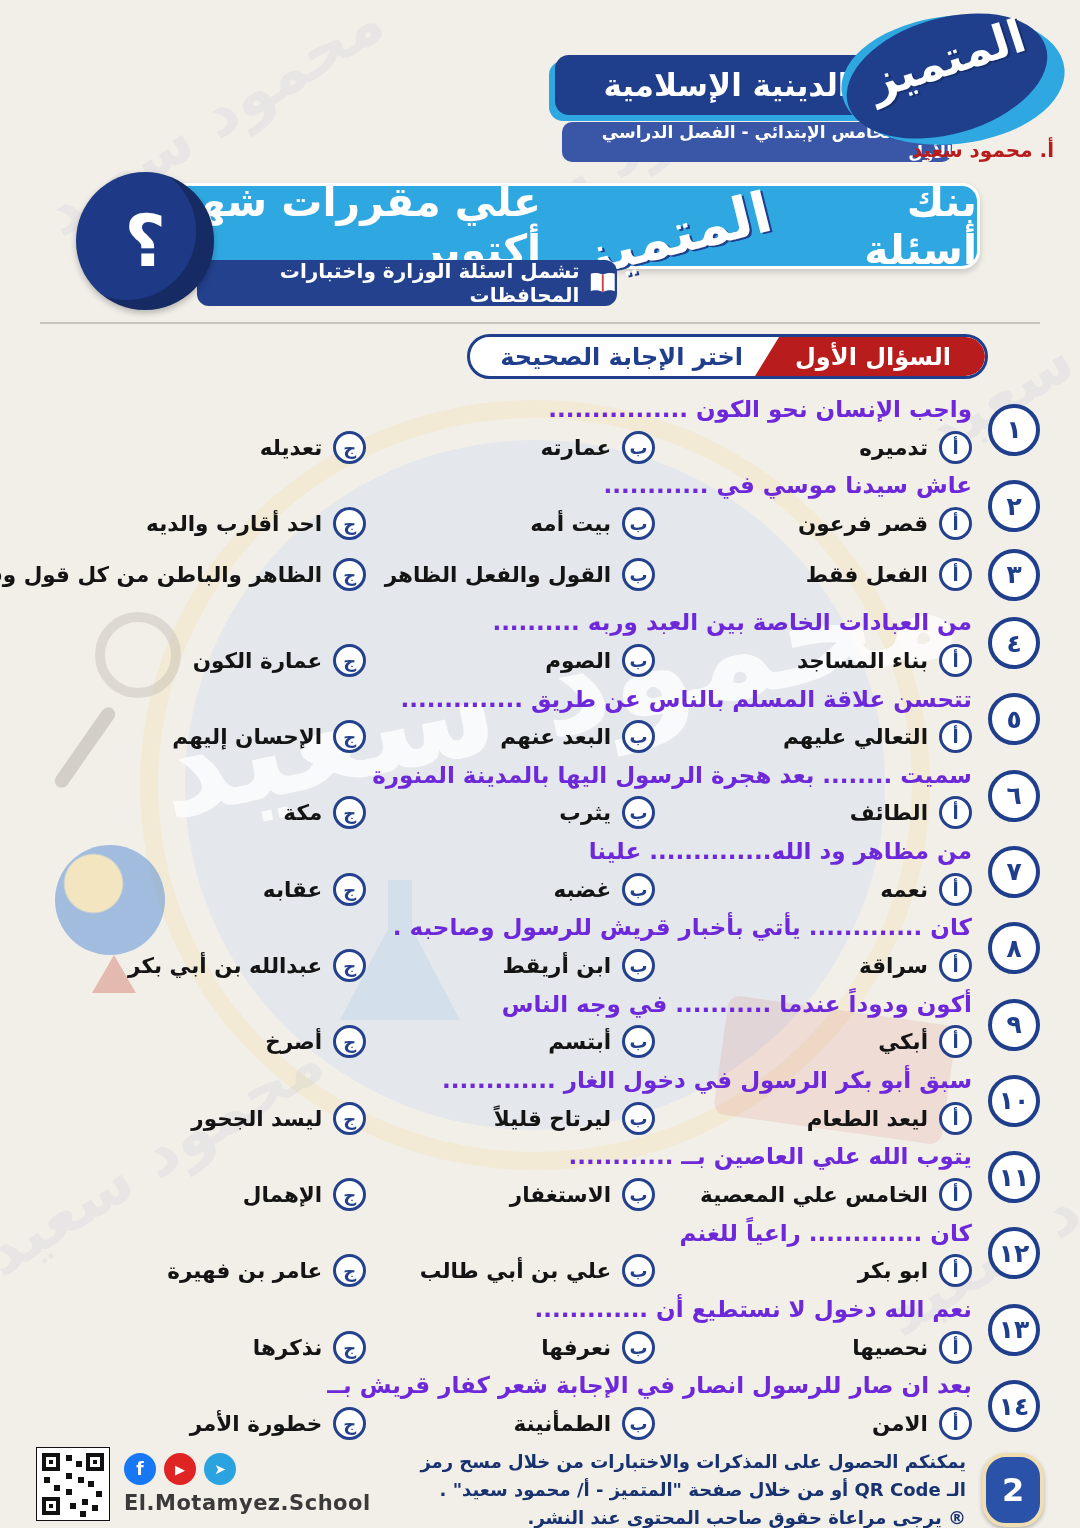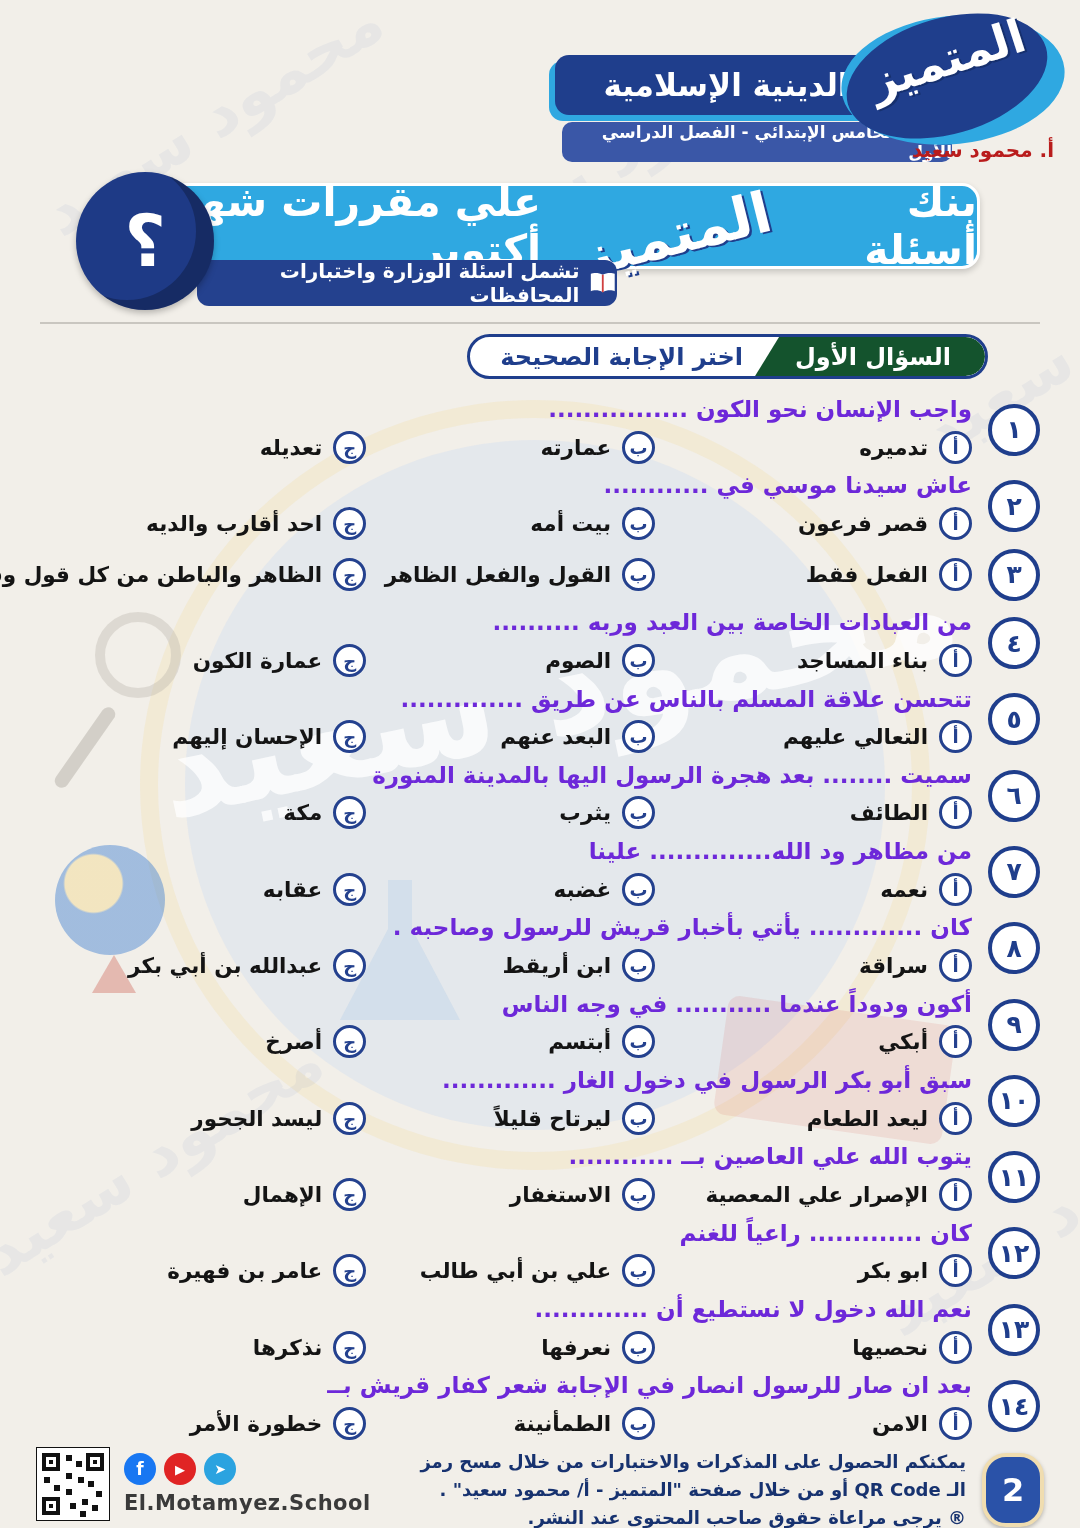--- a/index.html
+++ b/index.html
@@ -84,21 +84,21 @@
   .rule{ position:absolute; top:322px; left:40px; right:40px; height:0;
     border-top:2px solid #c9c6c0; }
 
   
   .sec-wrap{
     position:absolute; top:334px; right:92px; height:45px; z-index:2;
     display:flex; direction:rtl; align-items:stretch;
     background:#fff; border:3px solid #1f3e8c; border-radius:23px; overflow:hidden;
   }
   .sec-title{
-    background:#14532d; color:#fff; font-size:24px; font-weight:bold;
+    background:#b91c1c; color:#fff; font-size:24px; font-weight:bold;
     display:flex; align-items:center; padding:0 34px 0 40px;
     clip-path:polygon(24px 0,100% 0,100% 100%,0 100%);
     margin-left:-18px; border-radius:0 20px 20px 0;
   }
   .sec-instr{
     color:#1f3e8c; font-size:24px; font-weight:bold;
     display:flex; align-items:center; padding:18px 30px;
   }
 
   
@@ -408,21 +408,21 @@
           </div>
         </div>
       </div>
       <div class="q-block">
         <div class="q-num">١١</div>
         <div class="q-content">
           <div class="q-text">يتوب الله علي العاصين بــ ............</div>
           <div class="q-options">
             <div class="option">
               <span class="opt-badge">أ</span>
-              <span class="opt-label">الإصرار علي المعصية</span>
+              <span class="opt-label">الخامس علي المعصية</span>
             </div>
             <div class="option">
               <span class="opt-badge">ب</span>
               <span class="opt-label">الاستغفار</span>
             </div>
             <div class="option">
               <span class="opt-badge">ج</span>
               <span class="opt-label">الإهمال</span>
             </div>
           </div>

